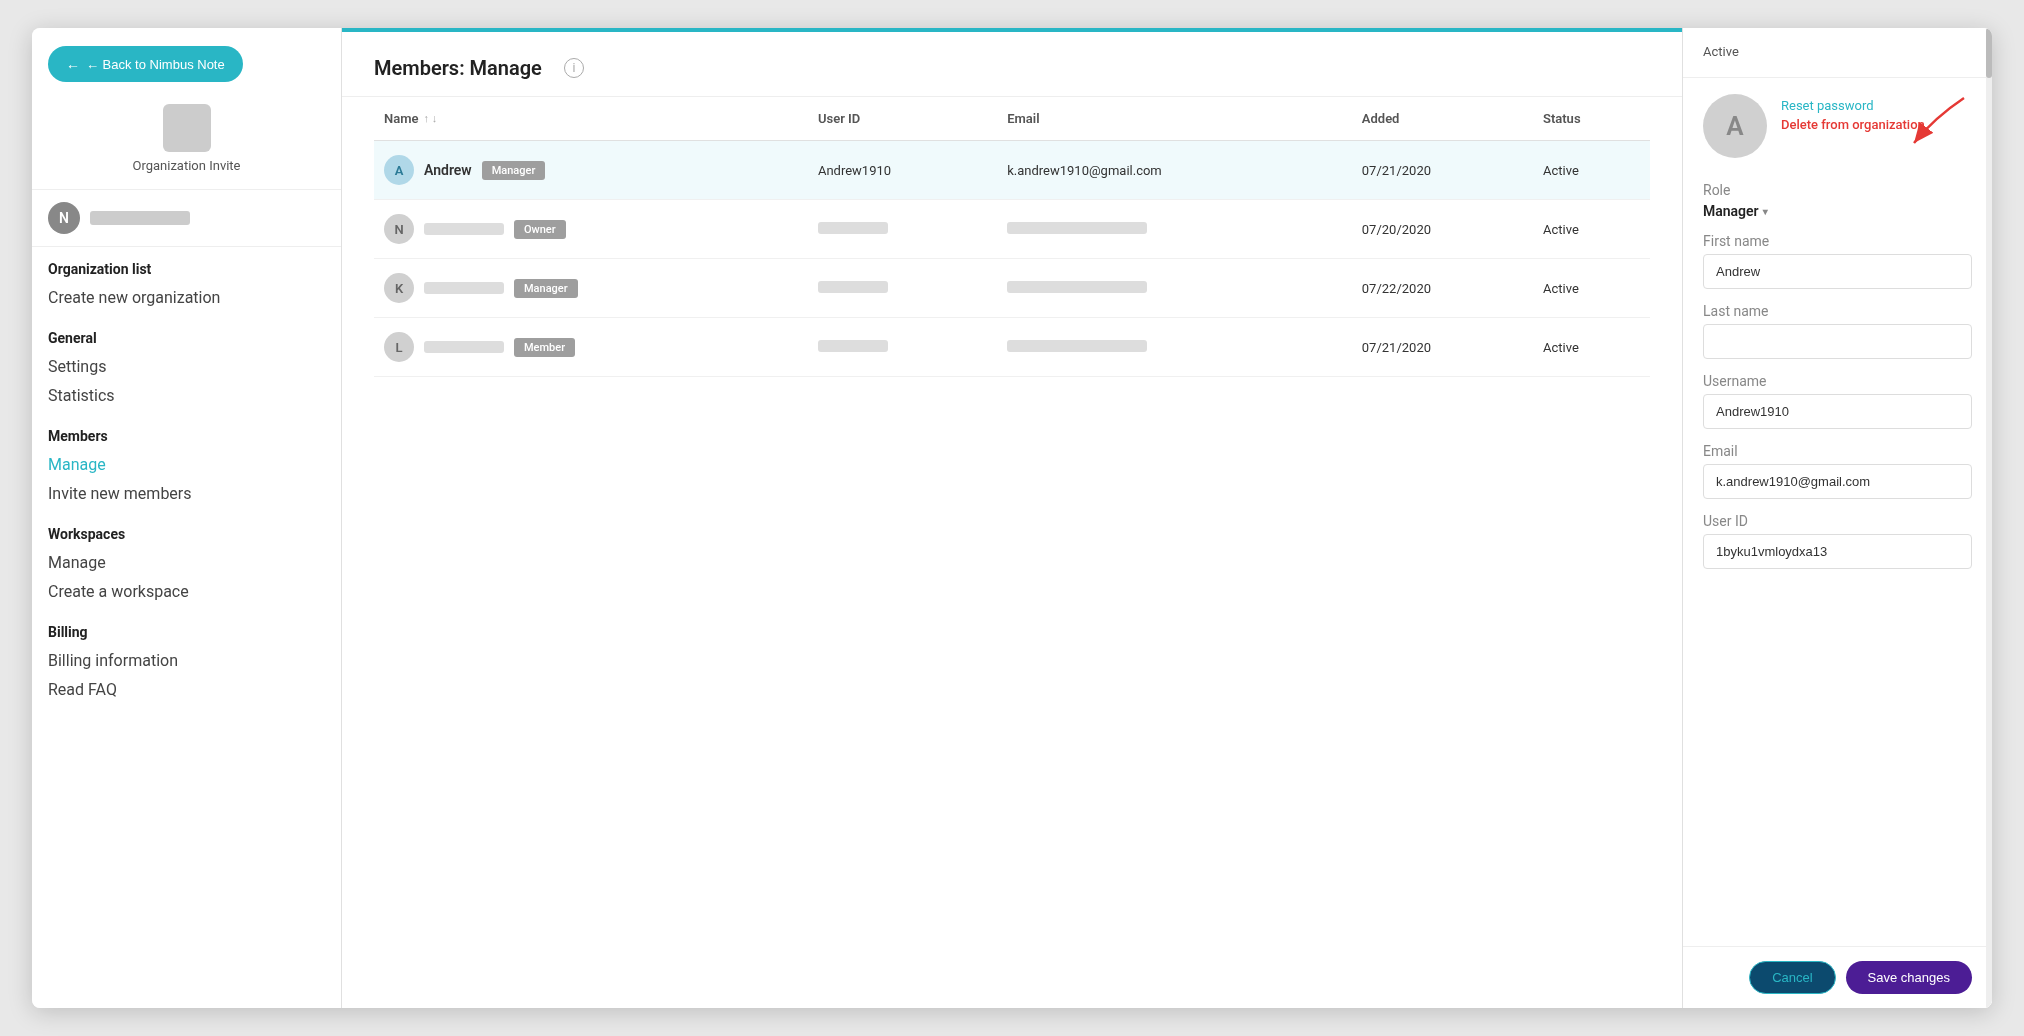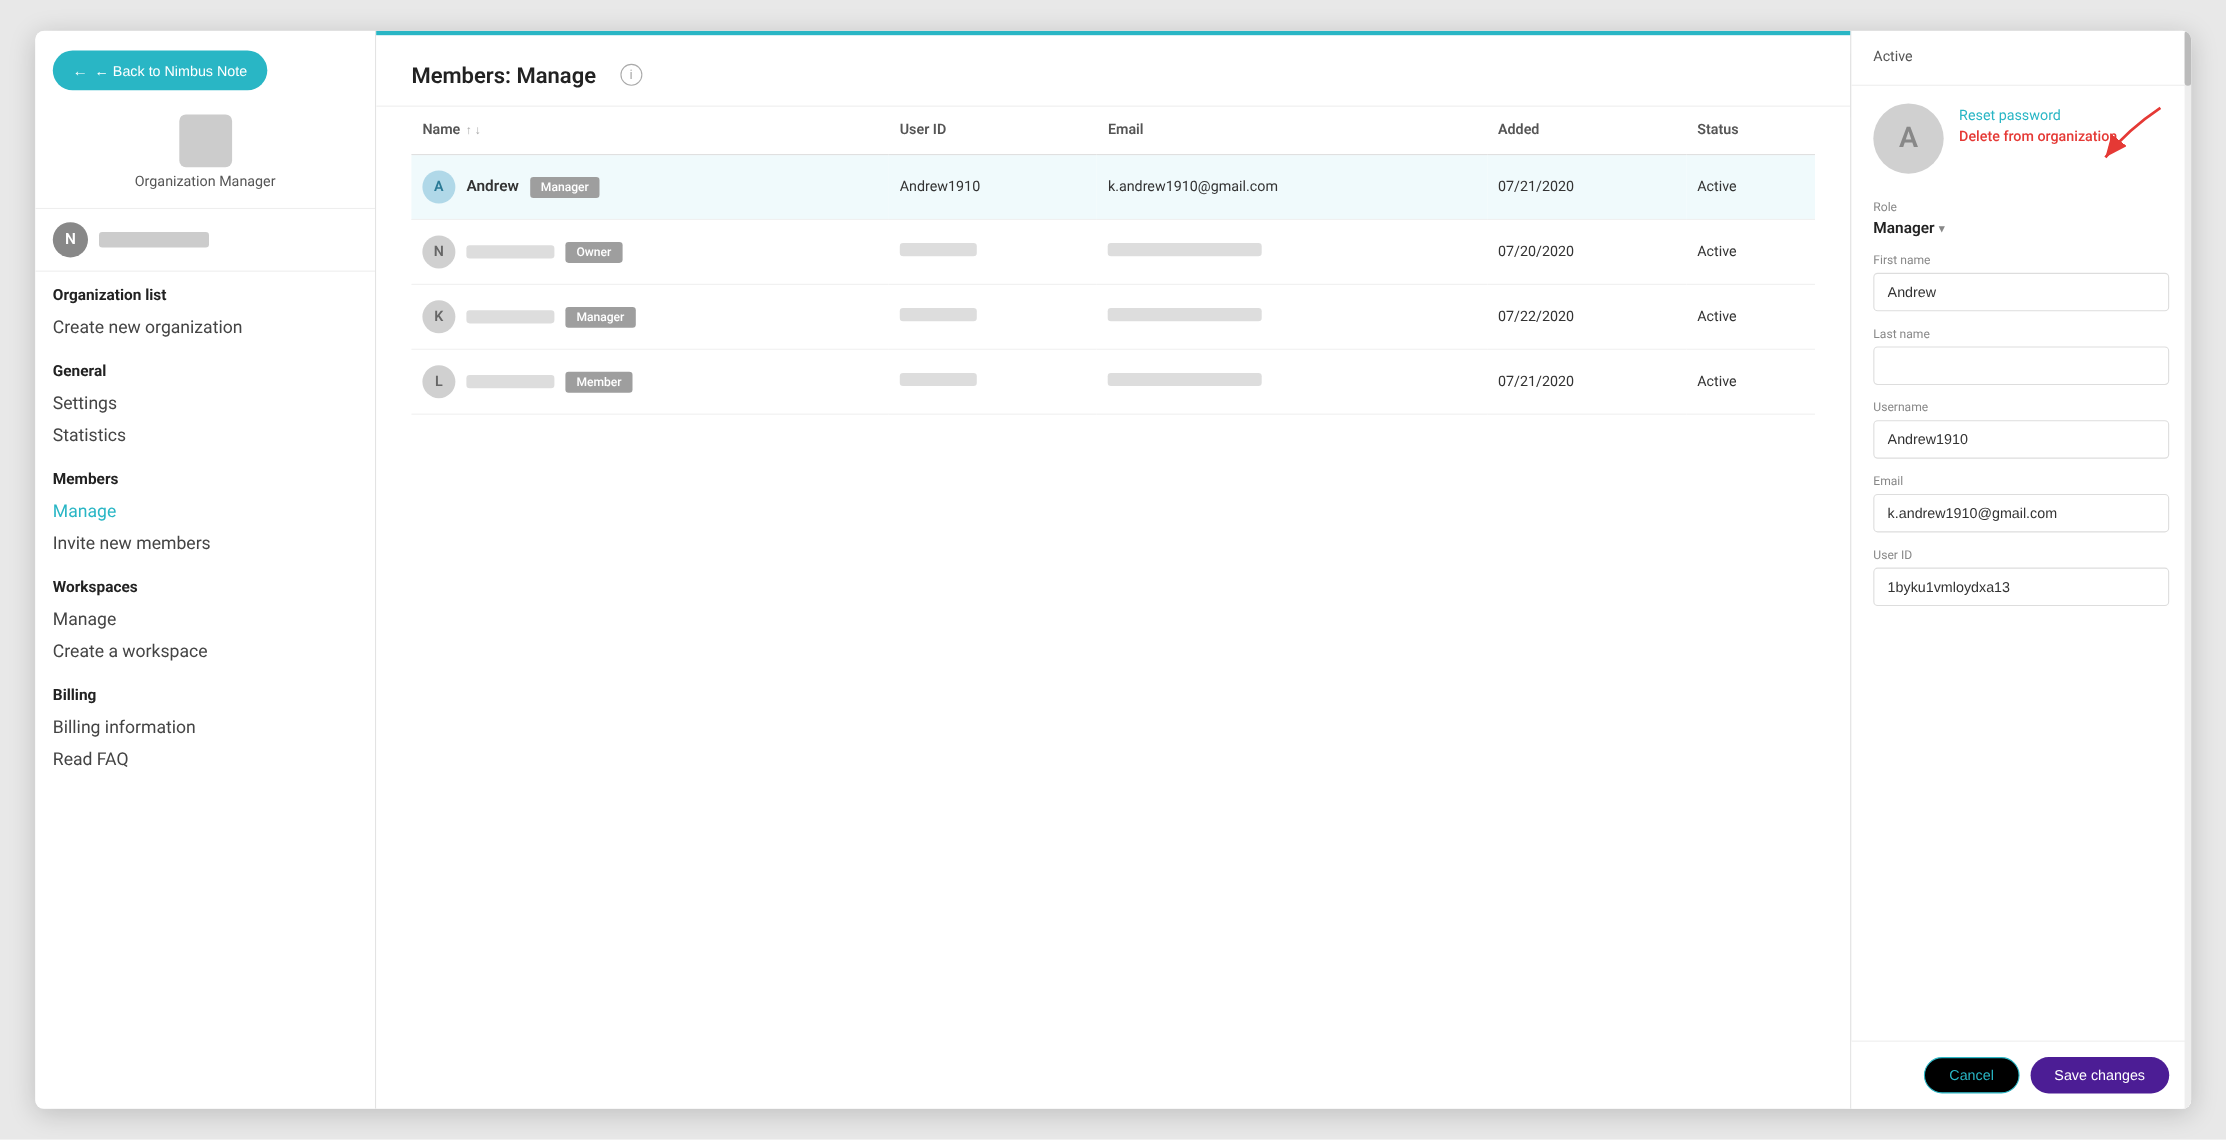--- a/index.html
+++ b/index.html
@@ -293,21 +293,21 @@
       display: flex;
       flex-direction: column;
       gap: 14px;
     }
     .form-group {
       display: flex;
       flex-direction: column;
       gap: 5px;
     }
     .form-label {
-      font-size: 11px;
+      font-size: 14px;
       color: #888;
     }
     .form-value {
       font-size: 14px;
       font-weight: 600;
       color: #222;
       display: flex;
       align-items: center;
       gap: 4px;
     }
@@ -327,21 +327,21 @@
       left: 0;
       right: 0;
       background: #fff;
       border-top: 1px solid #eee;
       padding: 14px 20px;
       display: flex;
       justify-content: flex-end;
       gap: 10px;
     }
     .btn-cancel {
-      background: #000000;
+      background: #0c4a6e;
       border: 1.5px solid #29b6c5;
       color: #29b6c5;
       border-radius: 20px;
       padding: 8px 22px;
       font-size: 13px;
       cursor: pointer;
       font-weight: 500;
     }
     .btn-save {
       background: #4c1d95;
@@ -390,21 +390,21 @@
 <div class="app-window">
 
   <div class="sidebar">
     <button class="back-btn">
       <span class="arrow">←</span>
       <span>← Back to Nimbus Note</span>
     </button>
 
     <div class="org-section">
       <div class="org-avatar"></div>
-      <span class="org-label">Organization Manager</span>
+      <span class="org-label">Organization Invite</span>
     </div>
 
     <div class="user-row">
       <div class="user-avatar-small">
         <span>N</span>
       </div>
       <div class="user-name-blurred"></div>
     </div>
 
     <div class="nav-section">

